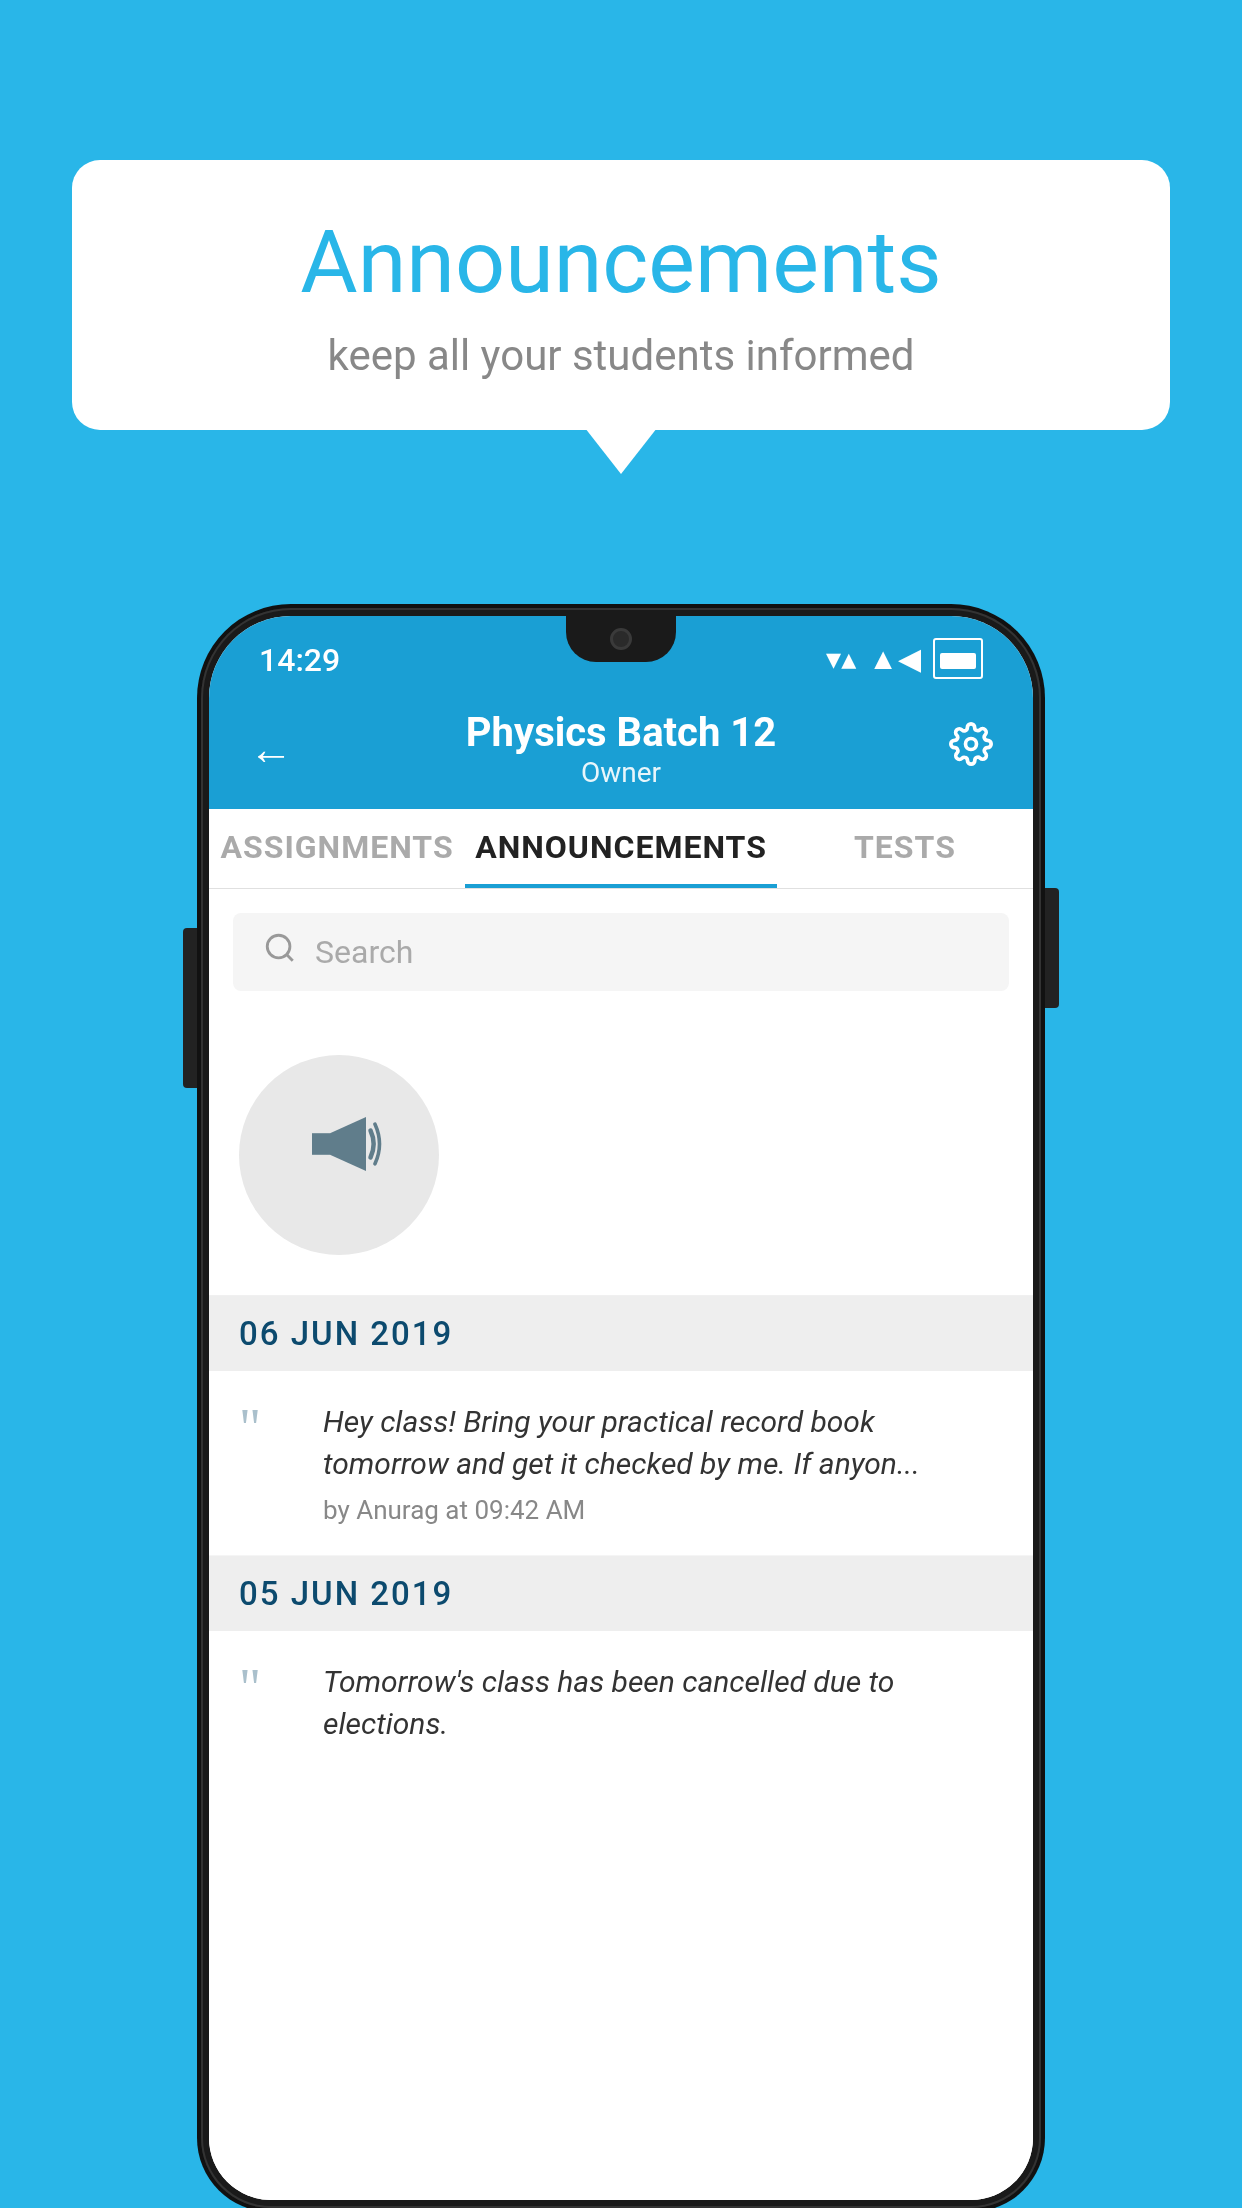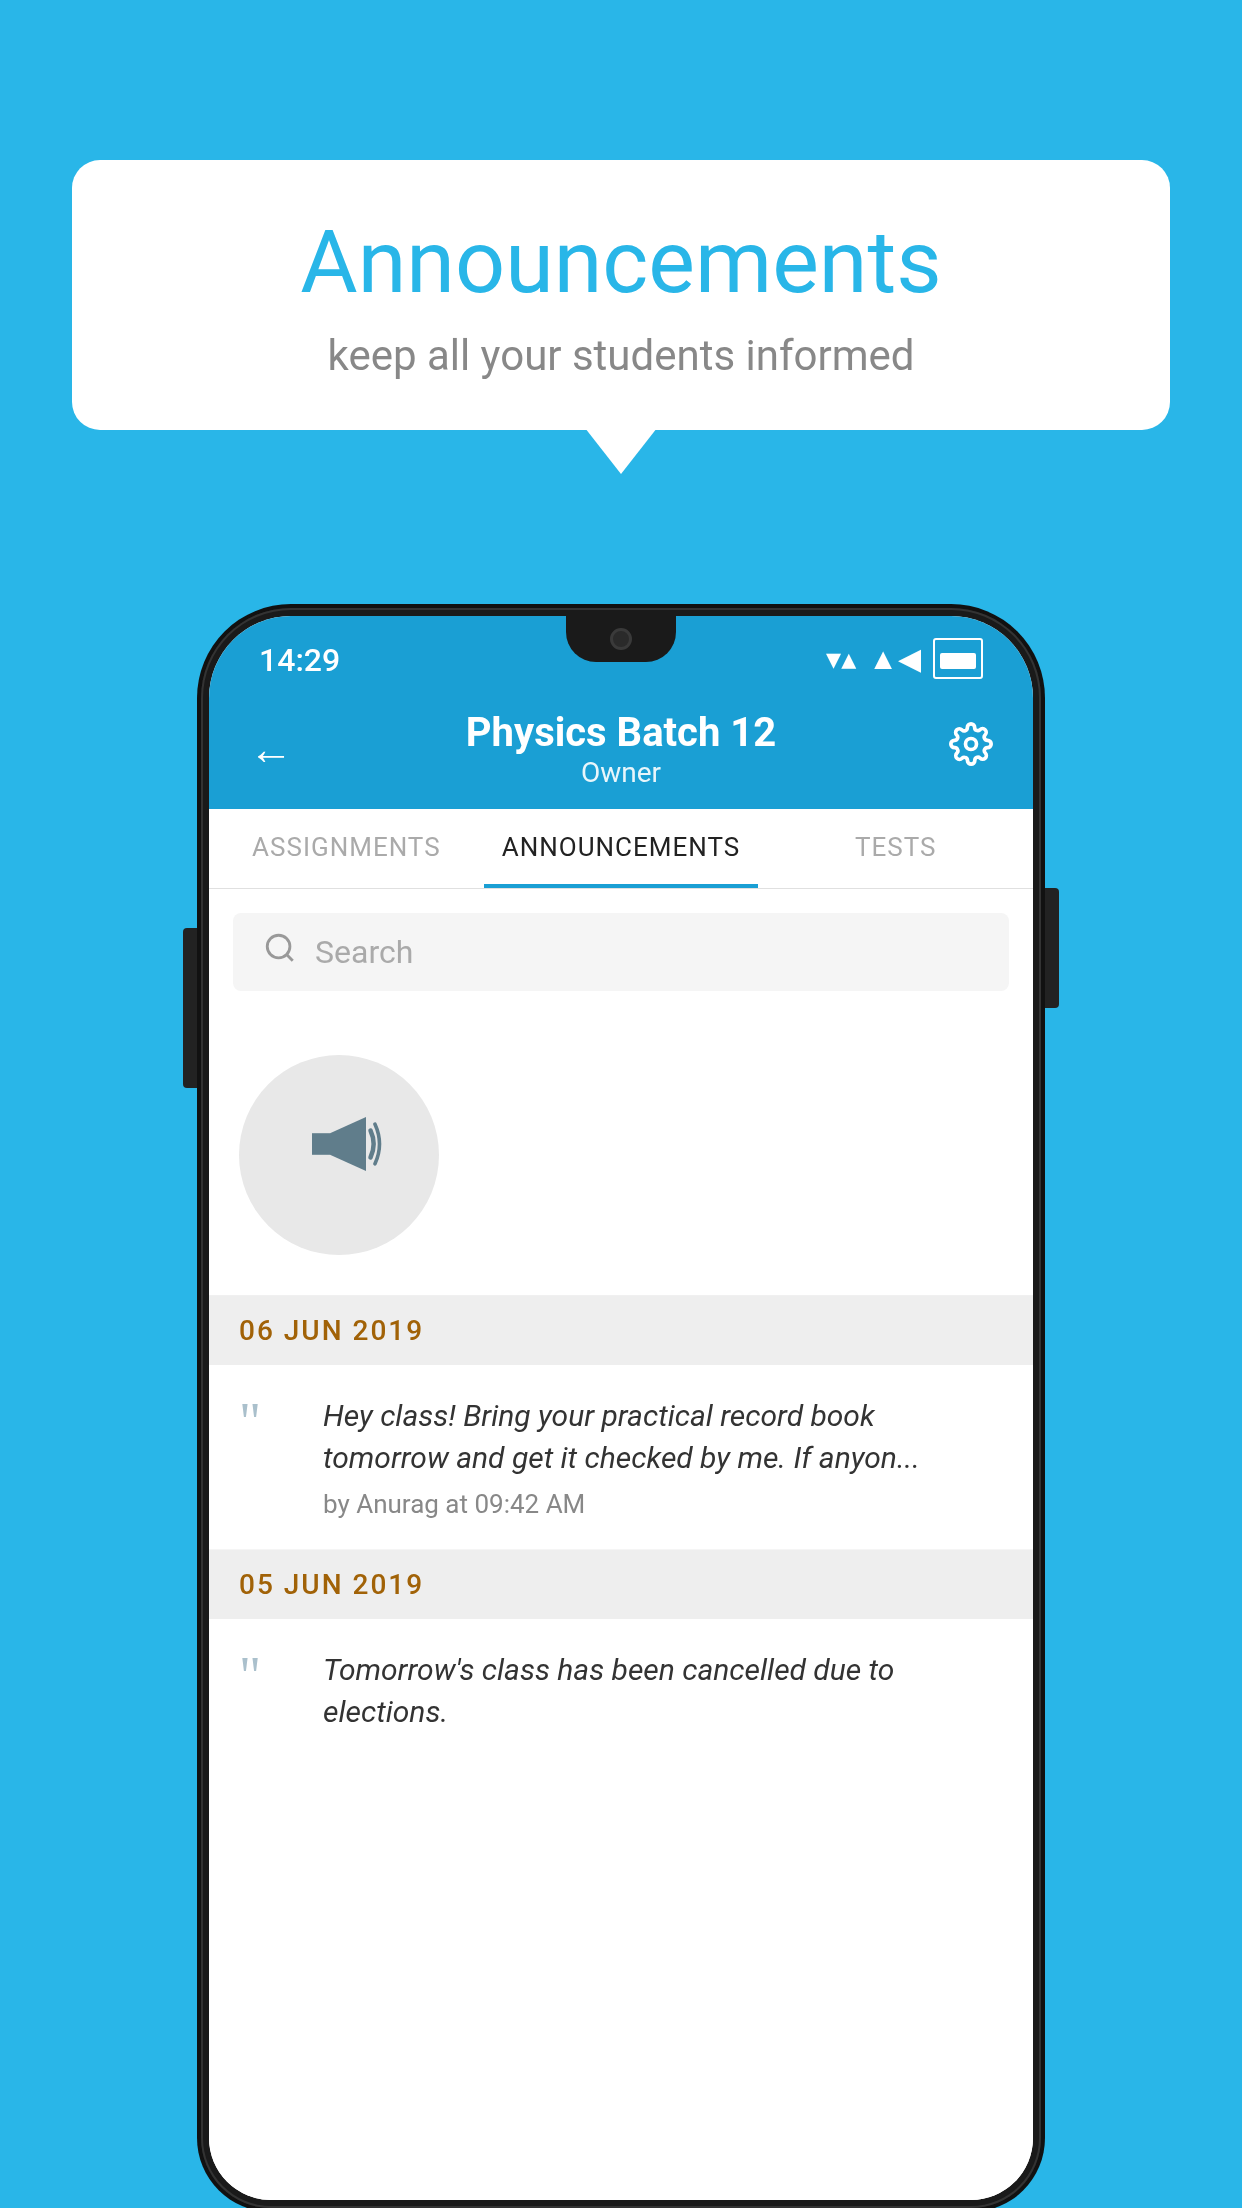--- a/index.html
+++ b/index.html
@@ -182,22 +182,22 @@
       display: flex;
       border-bottom: 1px solid #e0e0e0;
       min-height: 80px;
       align-items: stretch;
     }
     .tab-item {
       flex: 1;
       display: flex;
       align-items: center;
       justify-content: center;
-      font-size: 26px;
-      font-weight: 400;
+      font-size: 32px;
+      font-weight: 700;
       color: #aaa;
       cursor: pointer;
       padding: 16px 10px;
       letter-spacing: 1px;
       border-bottom: 4px solid transparent;
       text-transform: uppercase;
     }
     .tab-item.active {
       color: #222;
       border-bottom: 4px solid #1a9fd4;
@@ -273,23 +273,23 @@
       font-size: 30px;
       font-weight: 500;
       cursor: pointer;
       display: inline-block;
     }
 
     
     .date-header {
       background: #eeeeee;
       padding: 18px 30px;
-      font-size: 28px;
+      font-size: 33px;
       font-weight: 500;
-      color: #a16207;
+      color: #0c4a6e;
       letter-spacing: 2px;
     }
 
     
     .announcement-item {
       display: flex;
       padding: 30px 30px;
       align-items: flex-start;
       gap: 24px;
       border-bottom: 1px solid #f5f5f5;

